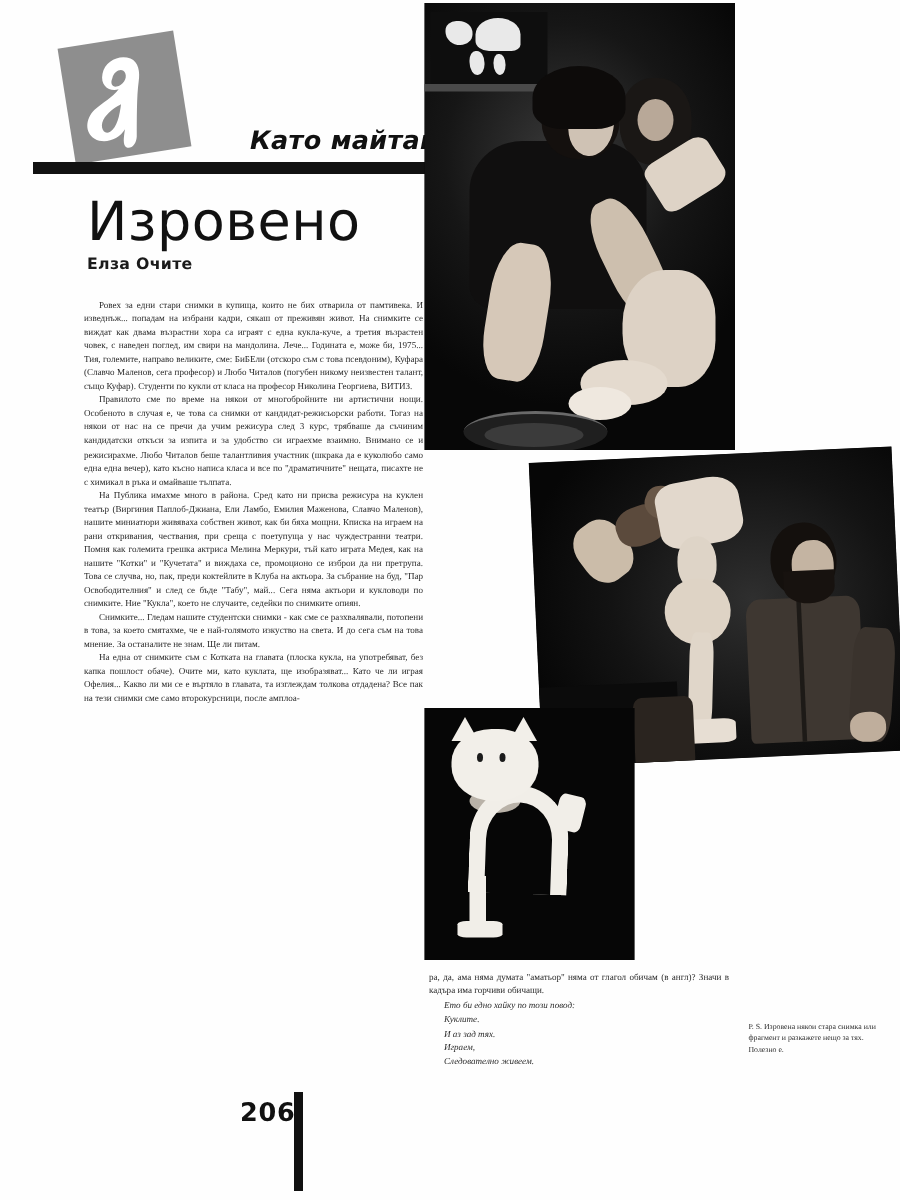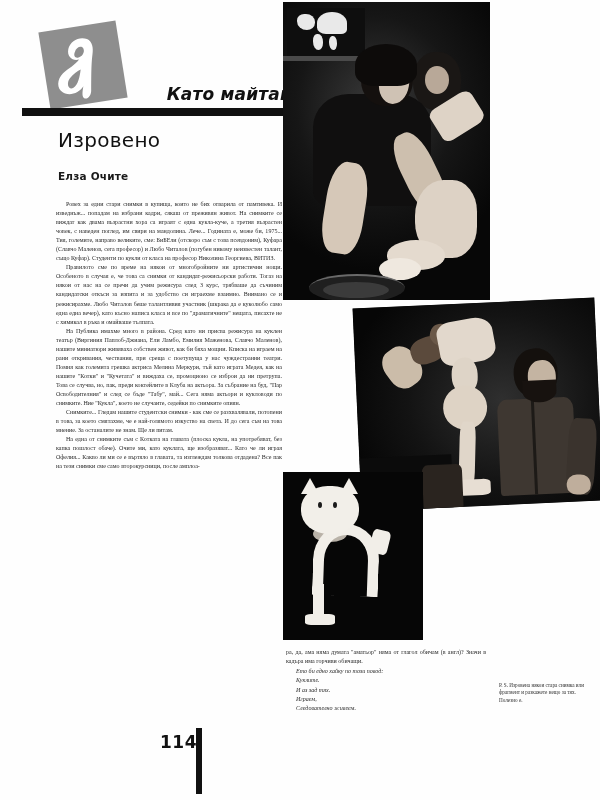--- a/index.html
+++ b/index.html
@@ -32,21 +32,21 @@
     position:absolute;left:22px;top:108px;width:266px;height:6px;background:#111;
   }
   .rule-top:after{
     content:"";position:absolute;left:0;top:6px;width:100%;height:2px;background:#111;
   }
 
   
   .headline{
     position:absolute;left:58px;top:128px;
     font-family:"DejaVu Sans", sans-serif;
-    font-size:20px;font-weight:400;letter-spacing:.3px;color:#111;
+    font-size:36px;font-weight:400;letter-spacing:.3px;color:#111;
   }
   .byline{
     position:absolute;left:58px;top:170px;
     font-family:"DejaVu Sans", sans-serif;
     font-size:10.5px;font-weight:700;color:#1a1a1a;letter-spacing:.2px;
   }
 
   
   .col{
     position:absolute;
@@ -195,21 +195,21 @@
       <div class="lead">Ето би едно хайку по този повод:</div>
       <div>Куклите.</div>
       <div>И аз зад тях.</div>
       <div>Играем,</div>
       <div>Следователно живеем.</div>
     </div>
   </div>
 
   <div class="ps-note">Р. S. Изровена някои стара снимка или фрагмент и разкажете нещо за тях. Полезно е.</div>
 
-  <div class="folio">114</div>
+  <div class="folio">206</div>
   <div class="folio-bar"></div>
 
   <div class="photo photo-top">
     <div class="ph-inner">
       <div class="t-bg"></div>
       <div class="t-banner">
         <div class="blob" style="left:10px;top:6px;width:18px;height:16px;"></div>
         <div class="blob" style="left:30px;top:4px;width:30px;height:22px;border-radius:50% 50% 20% 30%;"></div>
         <div class="blob" style="left:26px;top:26px;width:10px;height:16px;"></div>
         <div class="blob" style="left:42px;top:28px;width:8px;height:14px;"></div>

